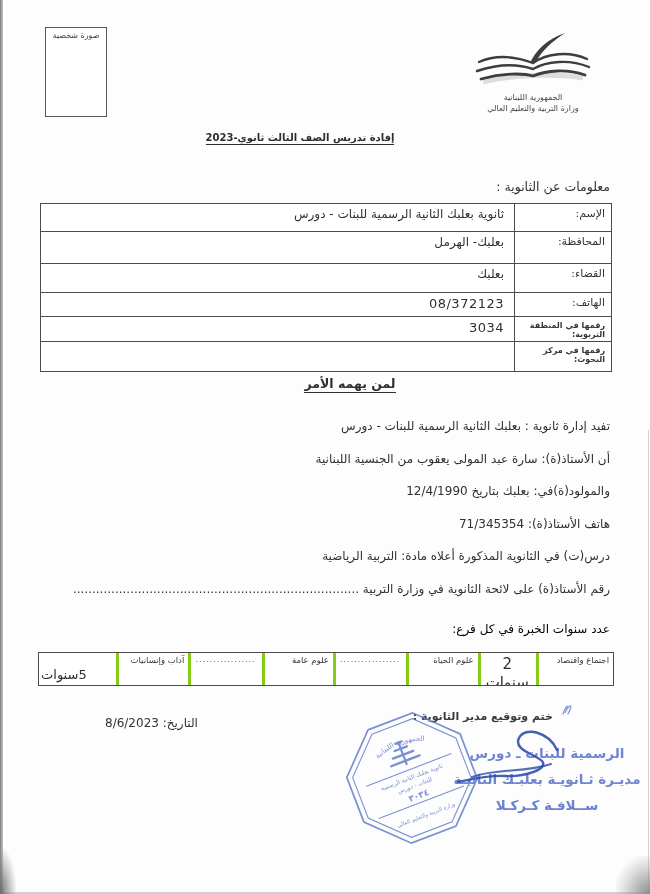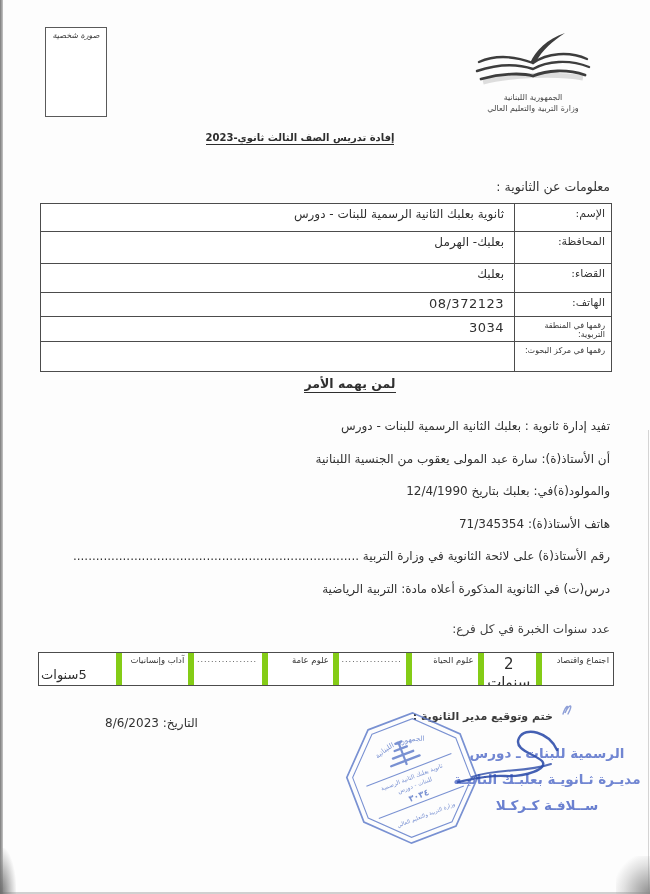--- a/index.html
+++ b/index.html
@@ -12,21 +12,21 @@
   .abs{position:absolute;}
   
   .edge-left{left:0;top:0;width:3px;height:894px;background:linear-gradient(to right,#4f4f4f,#b5b5b5);opacity:.75;}
   .edge-right{right:1px;top:430px;width:1px;height:460px;background:#c9c9c9;opacity:.8;}
   .edge-bottom{left:0;bottom:0;width:650px;height:2px;background:#9a9a9a;opacity:.45;}
   .blob-bl{left:0;bottom:0;width:16px;height:46px;background:radial-gradient(ellipse at 0% 100%,#6f6f6f 0%,rgba(150,150,150,.35) 55%,transparent 75%);}
   .blob-br{right:0;bottom:0;width:34px;height:38px;background:radial-gradient(ellipse at 100% 100%,#8d8d8d 0%,rgba(160,160,160,.3) 55%,transparent 78%);}
 
   
   .photo-box{left:45px;top:27px;width:60px;height:88px;border:1px solid #5a5a5a;background:#fff;}
-  .photo-box span{display:block;direction:rtl;text-align:center;font-size:8px;color:#3c3c3c;margin-top:3px;font-style:italic;}
+  .photo-box span{display:block;direction:rtl;text-align:center;font-size:8px;color:#3c3c3c;margin-top:3px;}
 
   
   .ministry{top:30px;right:32px;width:170px;text-align:center;}
   .ministry svg{display:block;margin:0 auto;}
   .ministry .m-line{direction:rtl;font-size:8px;color:#474747;line-height:11px;}
 
   
   .doc-title{top:132px;left:0;width:650px;text-align:center;direction:rtl;
     font-size:10px;font-weight:bold;color:#2d2d2d;}
   .doc-title span{display:inline-block;transform:translateX(-25px);border-bottom:1.5px solid #2d2d2d;padding-bottom:1px;}
@@ -34,32 +34,32 @@
   .info-heading{top:179px;right:40px;direction:rtl;font-size:12.5px;color:#333;}
 
   
   .info-table{top:203px;left:40px;width:570px;direction:rtl;border:1px solid #4c4c4c;background:#fff;}
   .info-table .row{display:flex;border-bottom:1px solid #4c4c4c;}
   .info-table .row:last-child{border-bottom:none;}
   .info-table .lbl{width:97px;border-left:1px solid #4c4c4c;padding:3px 6px 0 2px;font-size:11px;color:#353535;box-sizing:border-box;}
   .info-table .val{flex:1;text-align:right;padding:3px 10px 0 4px;font-size:12px;color:#303030;}
   .info-table .num{font-size:13px;letter-spacing:.5px;}
   .r1{height:27px;} .r2{height:31px;} .r3{height:28px;} .r4{height:23px;} .r5{height:24px;} .r6{height:29px;}
-  .small-lbl .lbl{font-size:8px;font-weight:normal;padding-top:4px;}
+  .small-lbl .lbl{font-size:8px;font-weight:bold;padding-top:4px;}
 
   
   .letter-heading{top:376px;left:0;width:650px;text-align:center;direction:rtl;font-size:12.5px;font-weight:bold;color:#2f2f2f;}
   .letter-heading span{display:inline-block;transform:translateX(25px);border-bottom:1.5px solid #2f2f2f;padding-bottom:1px;}
   .letter-body{top:410px;right:40px;width:575px;direction:rtl;text-align:right;font-size:12px;color:#313131;}
   .letter-body .line{line-height:32.5px;white-space:nowrap;}
 
   
-  .exp-heading{top:622px;right:40px;direction:rtl;font-size:12px;color:#404040;}
+  .exp-heading{top:622px;right:40px;direction:rtl;font-size:12px;color:#000000;}
   .exp-table{top:652px;left:38px;width:574px;height:32px;direction:rtl;display:flex;border:1px solid #4c4c4c;background:#fff;box-sizing:content-box;}
-  .exp-table .cell{border-left:6px solid #84cc16;box-sizing:border-box;padding:2px 4px 0 2px;overflow:hidden;}
+  .exp-table .cell{border-left:3px solid #84cc16;box-sizing:border-box;padding:2px 4px 0 2px;overflow:hidden;}
   .exp-table .cell:last-child{border-left:none;}
   .exp-lbl{font-size:8.5px;color:#383838;text-align:right;}
   .exp-dots{font-size:8px;color:#555;text-align:center;letter-spacing:1px;}
   .exp-val-big{font-size:15px;color:#2e2e2e;text-align:center;padding-top:4px;}
   .exp-val{font-size:13px;color:#2e2e2e;text-align:left;padding-top:5px;margin-top:12px;}
   .c1{width:13.4%;} .c2{width:10.2%;} .c3{width:12.4%;} .c4{width:12.8%;}
   .c5{width:12.4%;} .c6{width:12.8%;} .c7{width:12.6%;} .c8{width:13.4%;}
 
   
   .date-line{left:105px;top:716px;direction:rtl;font-size:12px;color:#333;}
@@ -134,22 +134,22 @@
   </div>
 
   <div class="abs letter-heading">
     <span>لمن يهمه الأمر</span>
   </div>
   <div class="abs letter-body">
     <div class="line">تفيد إدارة ثانوية : بعلبك الثانية الرسمية للبنات - دورس</div>
     <div class="line">أن الأستاذ(ة):  سارة عبد المولى يعقوب من الجنسية  اللبنانية</div>
     <div class="line">والمولود(ة)في: بعلبك بتاريخ  12/4/1990</div>
     <div class="line">هاتف الأستاذ(ة): 71/345354</div>
+    <div class="line">درس(ت) في الثانوية المذكورة أعلاه مادة: التربية الرياضية</div>
     <div class="line">رقم الأستاذ(ة) على لائحة الثانوية في وزارة التربية ...........................................................................</div>
-    <div class="line">درس(ت) في الثانوية المذكورة أعلاه مادة: التربية الرياضية</div>
   </div>
 
   <div class="abs exp-heading">عدد سنوات الخبرة في كل فرع:</div>
   <div class="abs exp-table">
     <div class="cell c1 exp-lbl">اجتماع واقتصاد</div>
     <div class="cell c2 exp-val-big">2 سنوات</div>
     <div class="cell c3 exp-lbl">علوم الحياة</div>
     <div class="cell c4 exp-dots">.................</div>
     <div class="cell c5 exp-lbl">علوم عامة</div>
     <div class="cell c6 exp-dots">.................</div>

